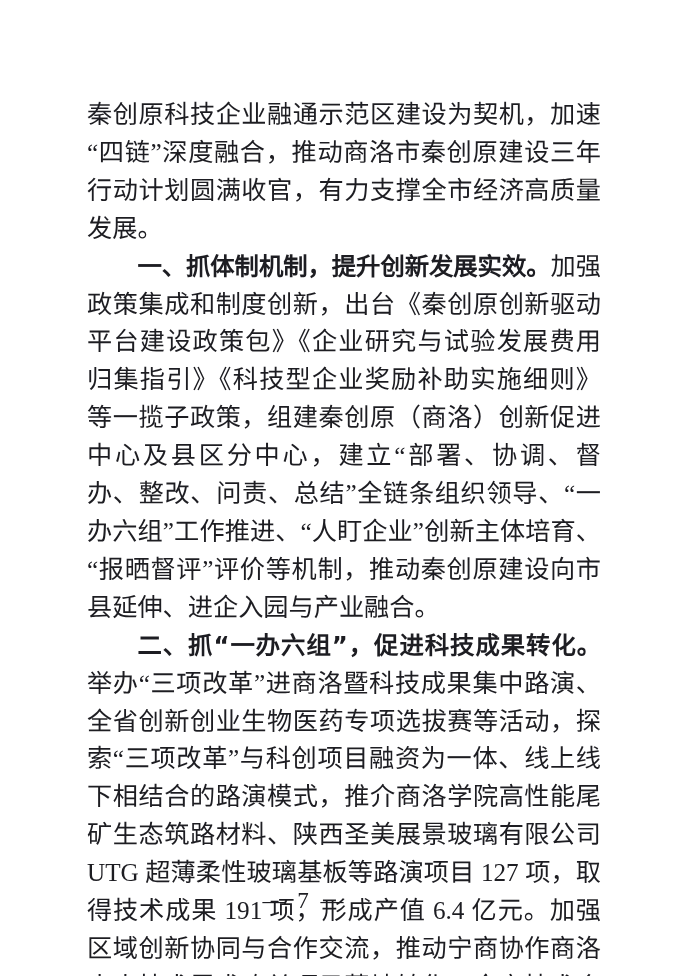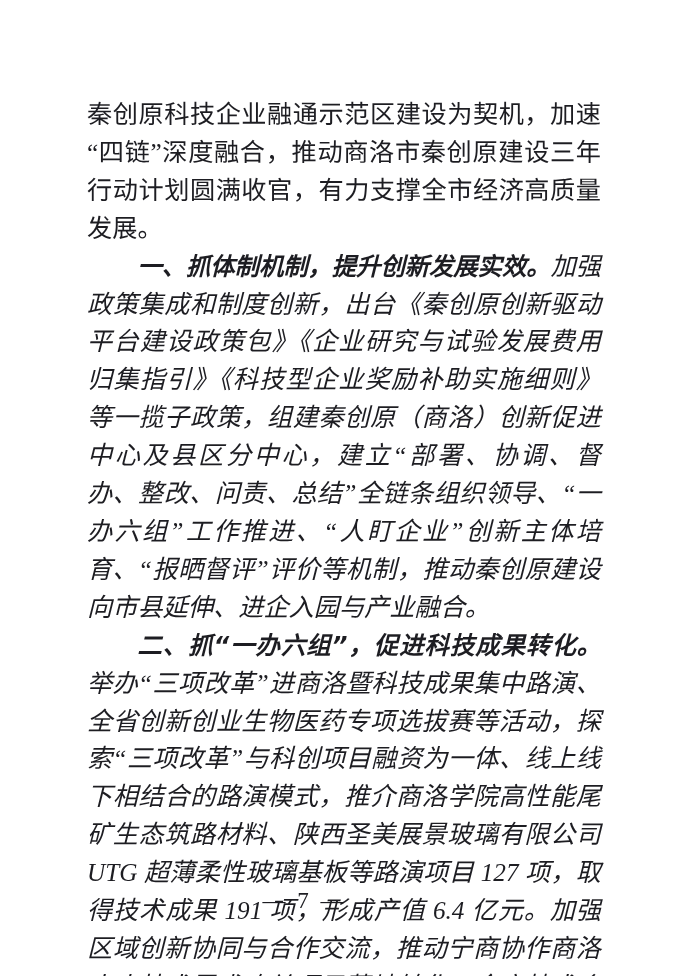--- a/index.html
+++ b/index.html
@@ -34,21 +34,20 @@
     color: #1d1d22;
     text-align: justify;
     text-justify: inter-character;
     text-align-last: left;
     letter-spacing: 0;
     word-break: break-all;
     -webkit-font-smoothing: antialiased;
   }
   p.para.indent {
     text-indent: 2em;
-    font-style: italic;
   }
   .sec-head {
     font-family: "DejaVu Sans", "Liberation Sans", sans-serif;
     font-weight: bold;
     font-size: 24.4px;
     letter-spacing: -0.2px;
   }
   #page-number {
     position: absolute;
     left: 0;

